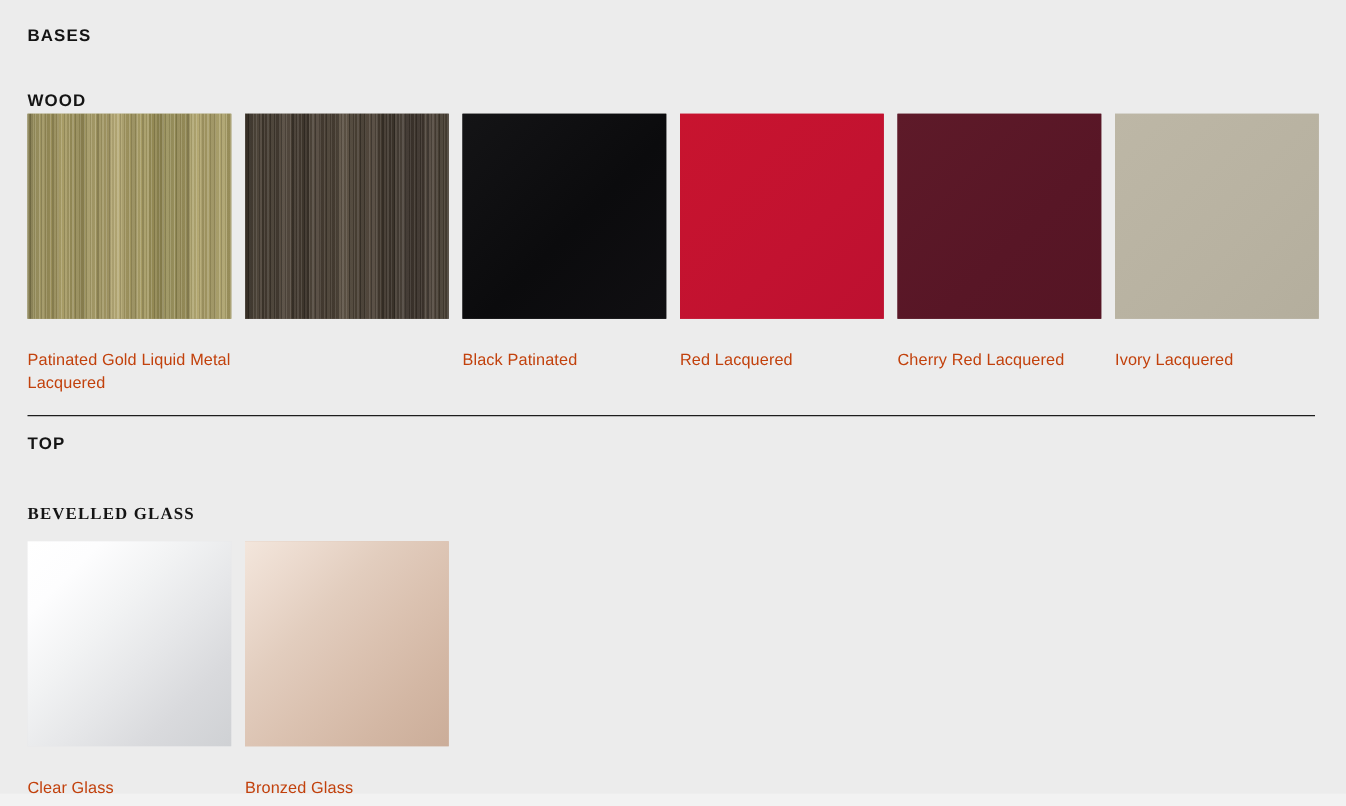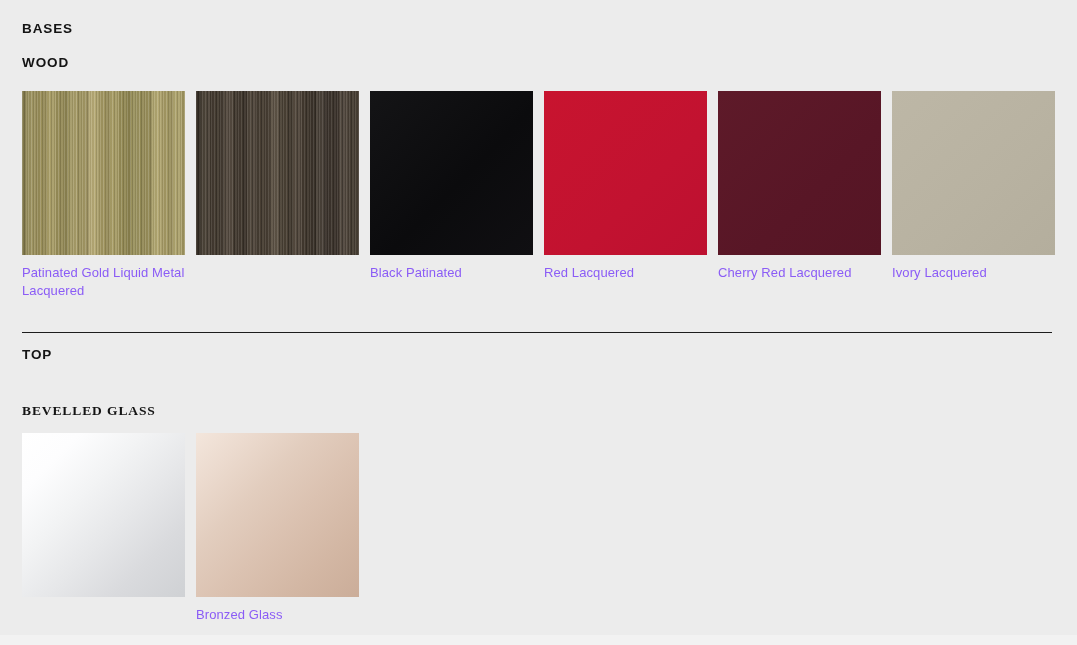--- a/index.html
+++ b/index.html
@@ -38,21 +38,21 @@
     position: absolute;
     left: 22px;
     font-size: 13.5px;
     font-weight: bold;
     letter-spacing: 0.9px;
     color: #141414;
     white-space: nowrap;
   }
 
   #bases-title  { top: 5px; margin-top: 16px; }
-  #wood-title   { top: 55px; text-align: center; }
+  #wood-title   { top: 73px; text-align: center; }
   #top-title    { top: 347px; }
   #glass-title  { top: 403px; font-family: Liberation Serif, serif; }
 
   
   .divider {
     position: absolute;
     left: 22px;
     top: 332px;
     width: 1030px;
     height: 1px;
@@ -71,25 +71,25 @@
 
   .swatch-cell {
     width: 163px;
   }
   .swatch {
     width: 163px;
     height: 164px;
     display: block;
   }
   .swatch-label {
-    margin-top: 9px;
+    margin-top: 24px;
     font-size: 13px;
     line-height: 17.5px;
     letter-spacing: 0.1px;
-    color: #8b5cf6;
+    color: #c2410c;
     font-weight: normal;
   }
 
   
   
   .mat-patinated-gold {
     background-color: #9c9257;
     background-image:
       repeating-linear-gradient(90deg,
         rgba(255,255,255,0.16) 0px, rgba(255,255,255,0.16) 1px,
@@ -226,20 +226,21 @@
   <div class="divider"></div>
 
   <div class="group-title" id="top-title">TOP</div>
 
   <div class="sub-title" id="glass-title">BEVELLED GLASS</div>
 
   <div class="row" id="glass-row">
 
     <div class="swatch-cell">
       <div class="swatch mat-clear-glass"></div>
+      <div class="swatch-label">Clear Glass</div>
     </div>
 
     <div class="swatch-cell">
       <div class="swatch mat-bronzed-glass"></div>
       <div class="swatch-label">Bronzed Glass</div>
     </div>
 
   </div>
 
   <div class="footer-strip"></div>

